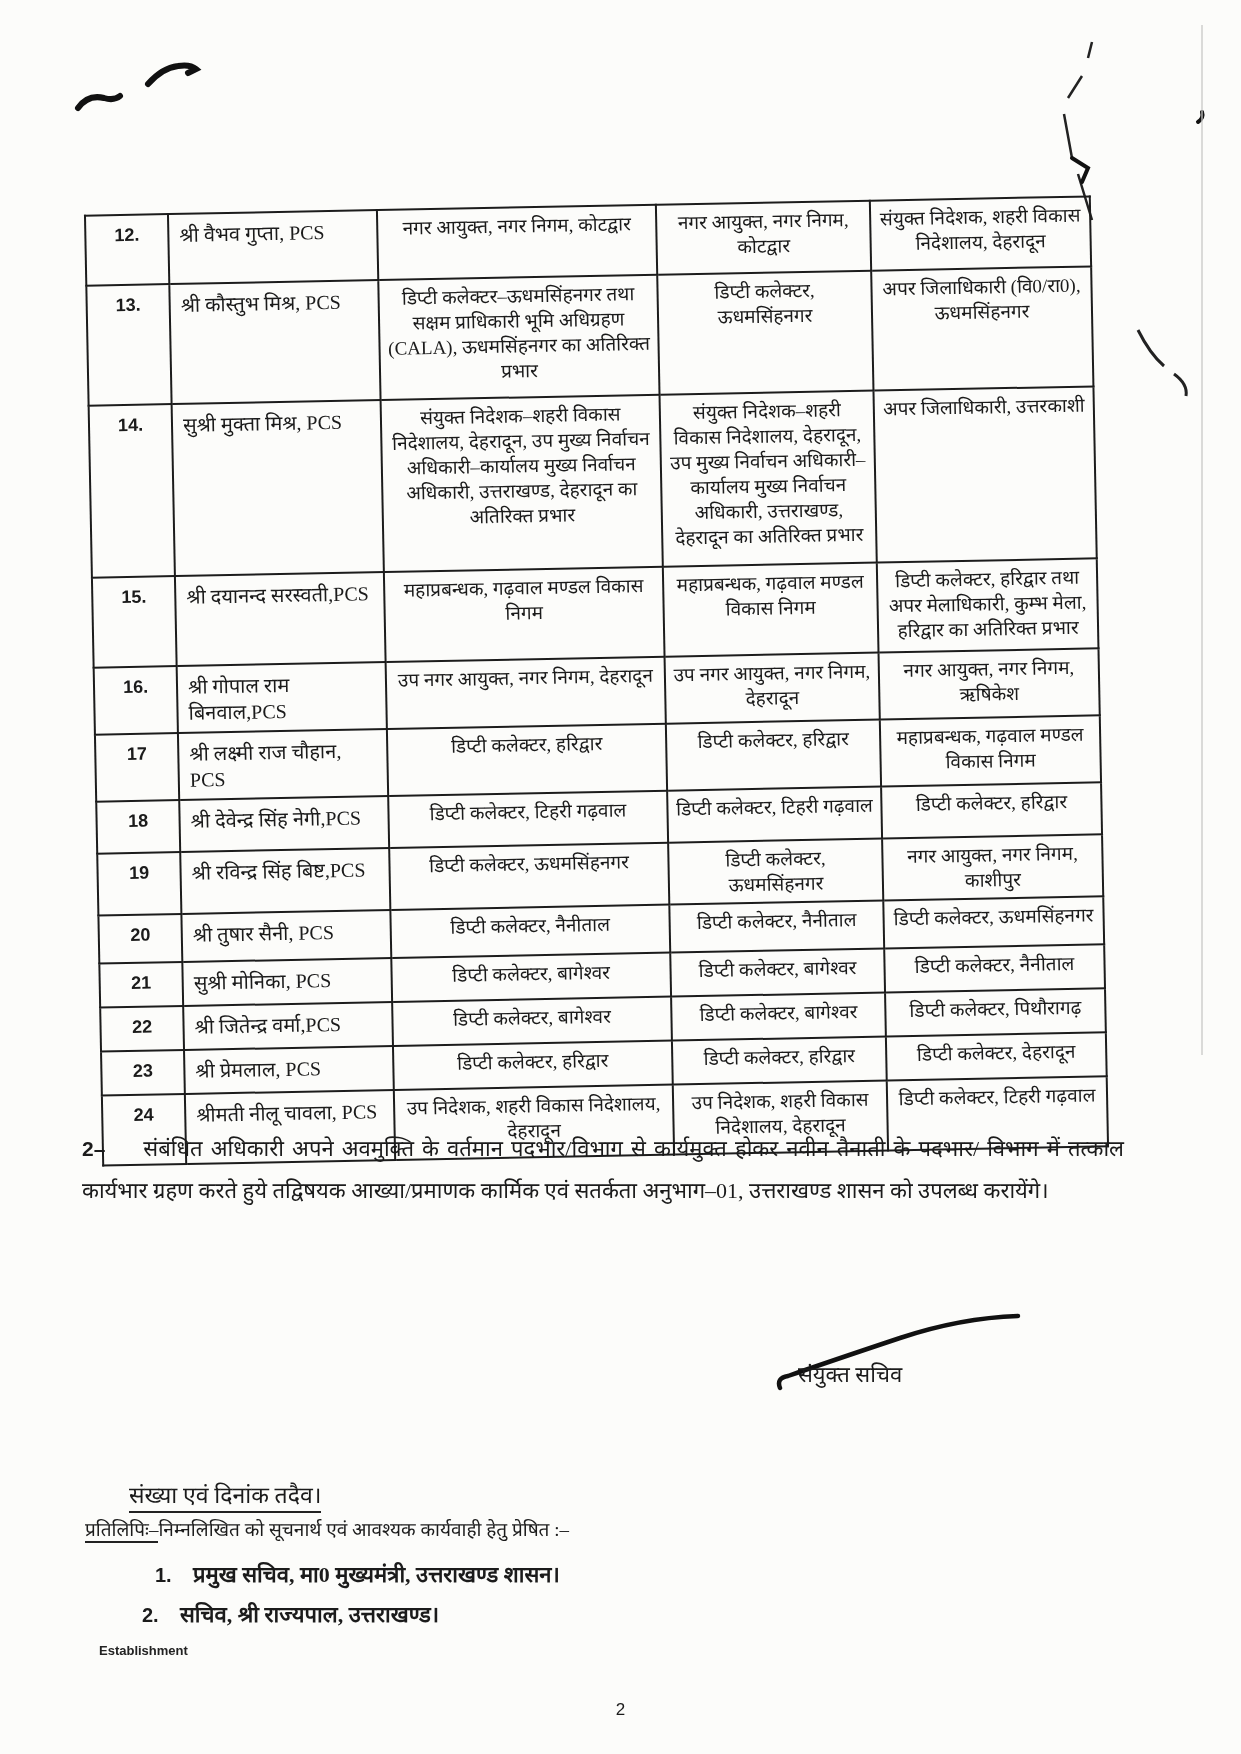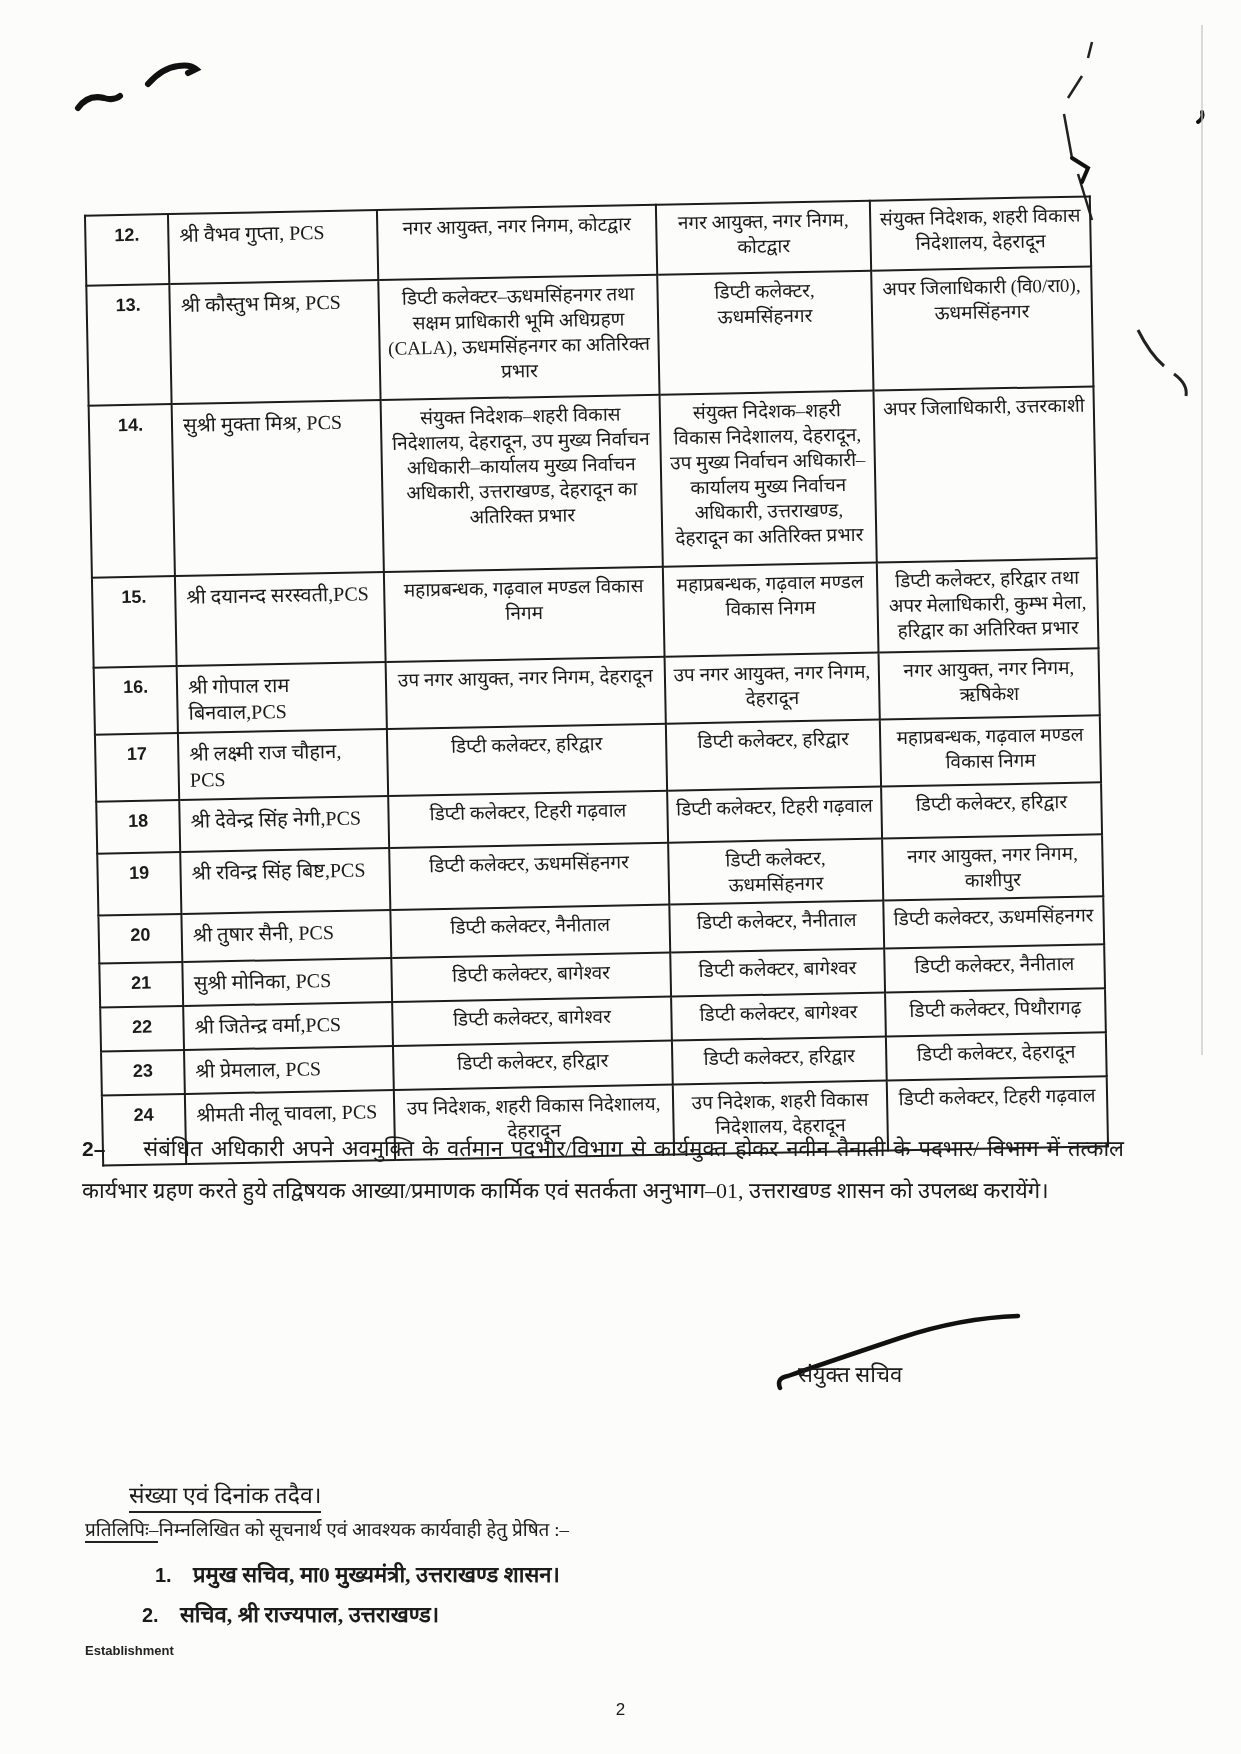--- a/index.html
+++ b/index.html
@@ -51,21 +51,21 @@
   }
   .copyline{
     position:absolute;left:85px;top:1516px;width:900px;font-size:19px;
   }
   .copyline .u{border-bottom:2px solid #222;padding-bottom:1px;}
   .copyitem{
     position:absolute;font-size:22px;font-weight:bold;
   }
   .copyitem .n{display:inline-block;width:38px;font-family:"Liberation Sans",sans-serif;font-size:20px;}
   .estab{
-    position:absolute;left:85px;top:1643px;
+    position:absolute;left:99px;top:1643px;
     font-family:"Liberation Sans",sans-serif;font-size:13px;font-weight:bold;color:#222;
   }
   .pageno{
     position:absolute;left:0;top:1700px;width:1241px;text-align:center;
     font-family:"Liberation Sans",sans-serif;font-size:17px;
   }
 
   .penmark{position:absolute;pointer-events:none;}
   .edge-shadow{
     position:absolute;left:1201px;top:25px;width:2px;height:1030px;

